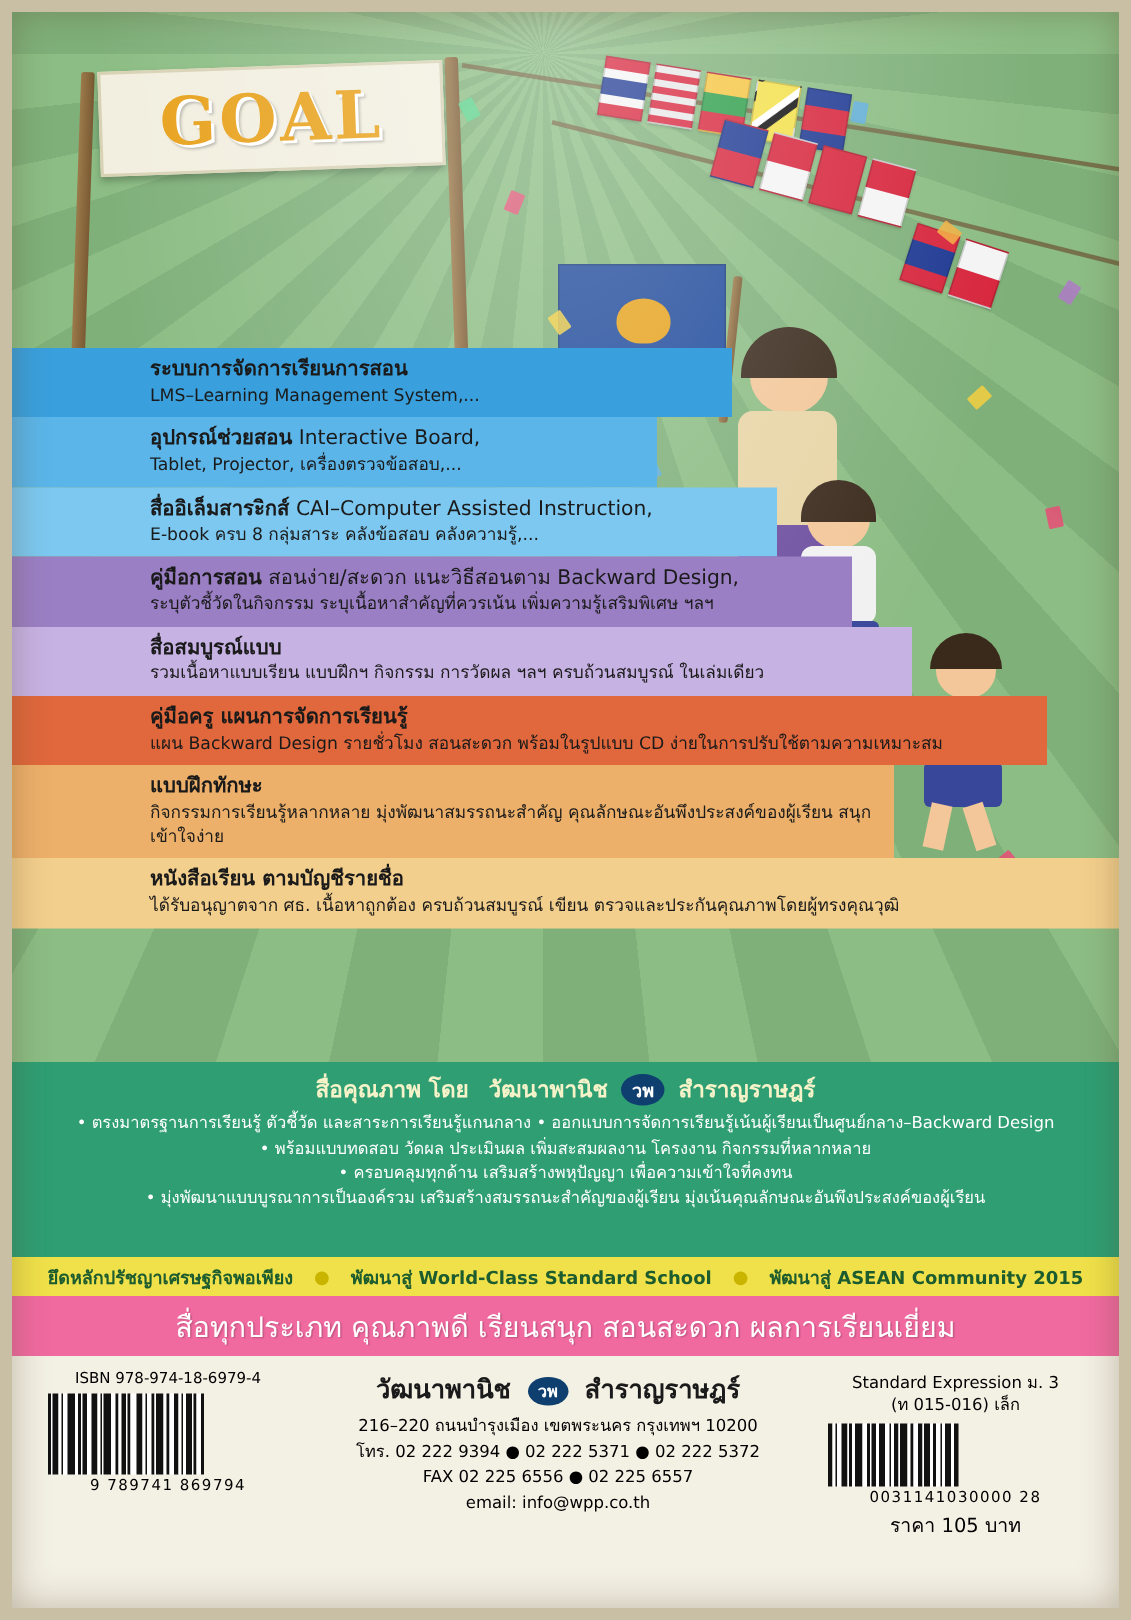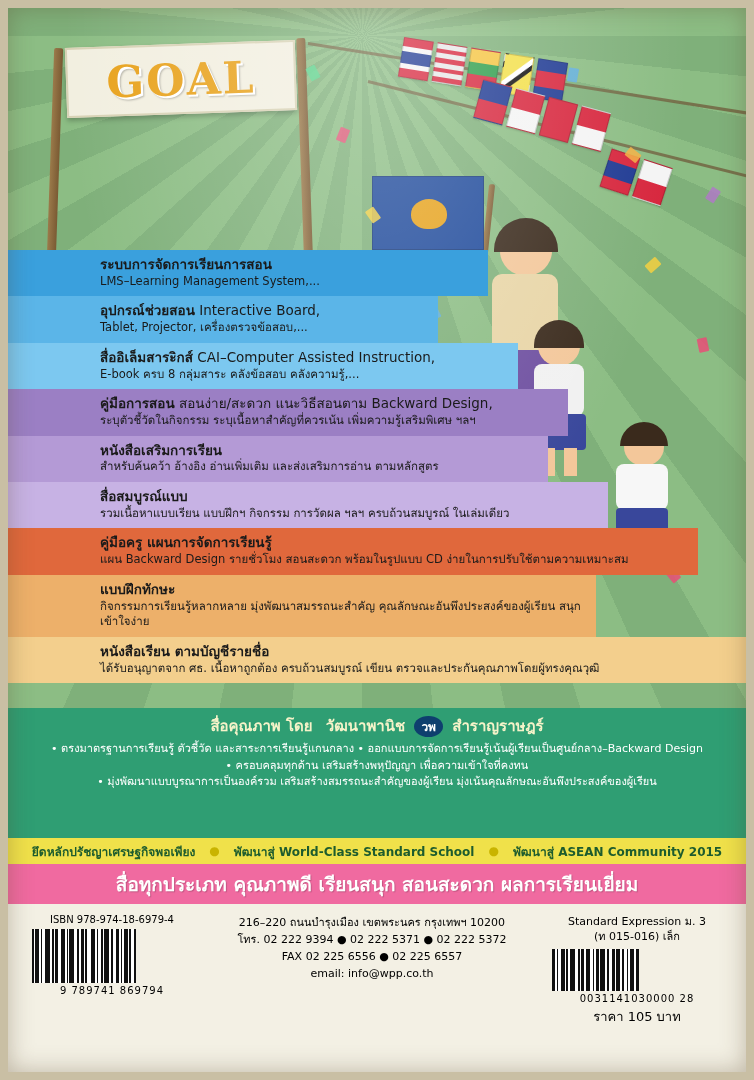--- a/index.html
+++ b/index.html
@@ -62,21 +62,21 @@
     font-family:"DejaVu Serif", serif;
     font-size:44px; font-weight:bold; letter-spacing:2px;
     color:#e8a21c;
     text-shadow:2px 2px 0 #fff, 3px 3px 2px rgba(0,0,0,.25);
   }
   .pole{
     position:absolute; width:9px; background:linear-gradient(90deg,#9b7a4a,#7a5a33);
     border-radius:2px;
   }
   
-  .steps { position:absolute; left:0; top:242px; width:100%; }
+  .steps { position:absolute; left:0; top:224px; width:100%; }
   .step-row { position:relative; margin-bottom:0; }
   .step-band {
     position:relative;
     padding:6px 10px 7px 92px;
     color:#1a1a1a;
   }
   .step-band .title {
     font-size:13.5px; font-weight:bold; line-height:1.25;
   }
   .step-band .title .sub { font-weight:normal; }
@@ -115,21 +115,21 @@
     position:absolute; left:0; right:0; top:830px; height:26px;
     background:#f0e14a;
     display:flex; align-items:center; justify-content:center; gap:14px;
     font-size:12px; color:#1d5c2e; font-weight:bold;
   }
   .yellow-strip .sep { color:#c9b400; }
   .pink-strip {
     position:absolute; left:0; right:0; top:856px; height:40px;
     background:#f06aa0;
     display:flex; align-items:center; justify-content:center;
-    color:#fff; font-size:19px; font-weight:bold;
+    color:#fff; font-size:19px; font-weight:normal;
     text-shadow:1px 1px 1px rgba(0,0,0,.2);
   }
   
   .footer {
     position:absolute; left:0; right:0; top:896px; bottom:0;
     background:#f3f0e4;
     display:flex; padding:10px 14px 8px 14px; gap:10px;
   }
   .foot-col { display:flex; flex-direction:column; }
   .isbn-col { width:180px; align-items:center; }
@@ -272,28 +272,20 @@
 
         <div class="step-row">
           <div class="step-band" style="background:#9b7fc4; width:560px;">
             <div class="title">
               <span>คู่มือการสอน</span><span class="sub">  สอนง่าย/สะดวก แนะวิธีสอนตาม Backward Design,</span>
             </div>
             <div class="desc">ระบุตัวชี้วัดในกิจกรรม ระบุเนื้อหาสำคัญที่ควรเน้น เพิ่มความรู้เสริมพิเศษ ฯลฯ</div>
           </div>
         </div>
 
-        <div class="step-row">
-          <div class="step-band" style="background:#b49ad6; width:540px;">
-            <div class="title">
-              <span>หนังสือเสริมการเรียน</span>
-            </div>
-            <div class="desc">สำหรับค้นคว้า อ้างอิง อ่านเพิ่มเติม และส่งเสริมการอ่าน ตามหลักสูตร</div>
-          </div>
-        </div>
 
         <div class="step-row">
           <div class="step-band" style="background:#c7b2e4; width:600px;">
             <div class="title">
               <span>สื่อสมบูรณ์แบบ</span>
             </div>
             <div class="desc">รวมเนื้อหาแบบเรียน แบบฝึกฯ กิจกรรม การวัดผล ฯลฯ ครบถ้วนสมบูรณ์ ในเล่มเดียว</div>
           </div>
         </div>
       </div>
@@ -332,20 +324,21 @@
 
     <div class="green-box">
       <div class="brandline">
         <span>สื่อคุณภาพ โดย</span>
         <span style="margin-left:8px;">วัฒนาพานิช</span>
         <span class="logo">วพ</span>
         <span>สำราญราษฎร์</span>
       </div>
       <ul>
         <li>ตรงมาตรฐานการเรียนรู้ ตัวชี้วัด และสาระการเรียนรู้แกนกลาง  •  ออกแบบการจัดการเรียนรู้เน้นผู้เรียนเป็นศูนย์กลาง–Backward Design</li>
+        <li>พร้อมแบบทดสอบ วัดผล ประเมินผล เพิ่มสะสมผลงาน โครงงาน กิจกรรมที่หลากหลาย</li>
         <li>ครอบคลุมทุกด้าน เสริมสร้างพหุปัญญา เพื่อความเข้าใจที่คงทน</li>
         <li>มุ่งพัฒนาแบบบูรณาการเป็นองค์รวม เสริมสร้างสมรรถนะสำคัญของผู้เรียน มุ่งเน้นคุณลักษณะอันพึงประสงค์ของผู้เรียน</li>
       </ul>
     </div>
 
     <div class="yellow-strip">
       <span>ยึดหลักปรัชญาเศรษฐกิจพอเพียง</span>
       <span class="sep">●</span>
       <span>พัฒนาสู่ World-Class Standard School</span>
       <span class="sep">●</span>
@@ -402,20 +395,25 @@
             <i style="width:4px"></i>
             <i style="width:1px;background:#fff"></i>
           <i style="width:2px"></i>
             <i style="width:3px;background:#fff"></i>
             <i style="width:2px"></i>
         </div>
         <div class="barcode-digits">9  789741 869794</div>
       </div>
 
       <div class="foot-col addr-col">
+        <div class="pub">
+          <span>วัฒนาพานิช</span>
+          <span class="logo">วพ</span>
+          <span>สำราญราษฎร์</span>
+        </div>
         <div>216–220 ถนนบำรุงเมือง เขตพระนคร กรุงเทพฯ 10200</div>
         <div>โทร. 02 222 9394  ●  02 222 5371  ●  02 222 5372</div>
         <div>FAX 02 225 6556  ●  02 225 6557</div>
         <div>email: info@wpp.co.th</div>
       </div>
 
       <div class="foot-col right-col">
         <div class="std">Standard Expression ม. 3</div>
         <div class="std">(ท 015-016) เล็ก</div>
         <div class="barcode" style="margin-top:4px;width:170px;height:42px;">

